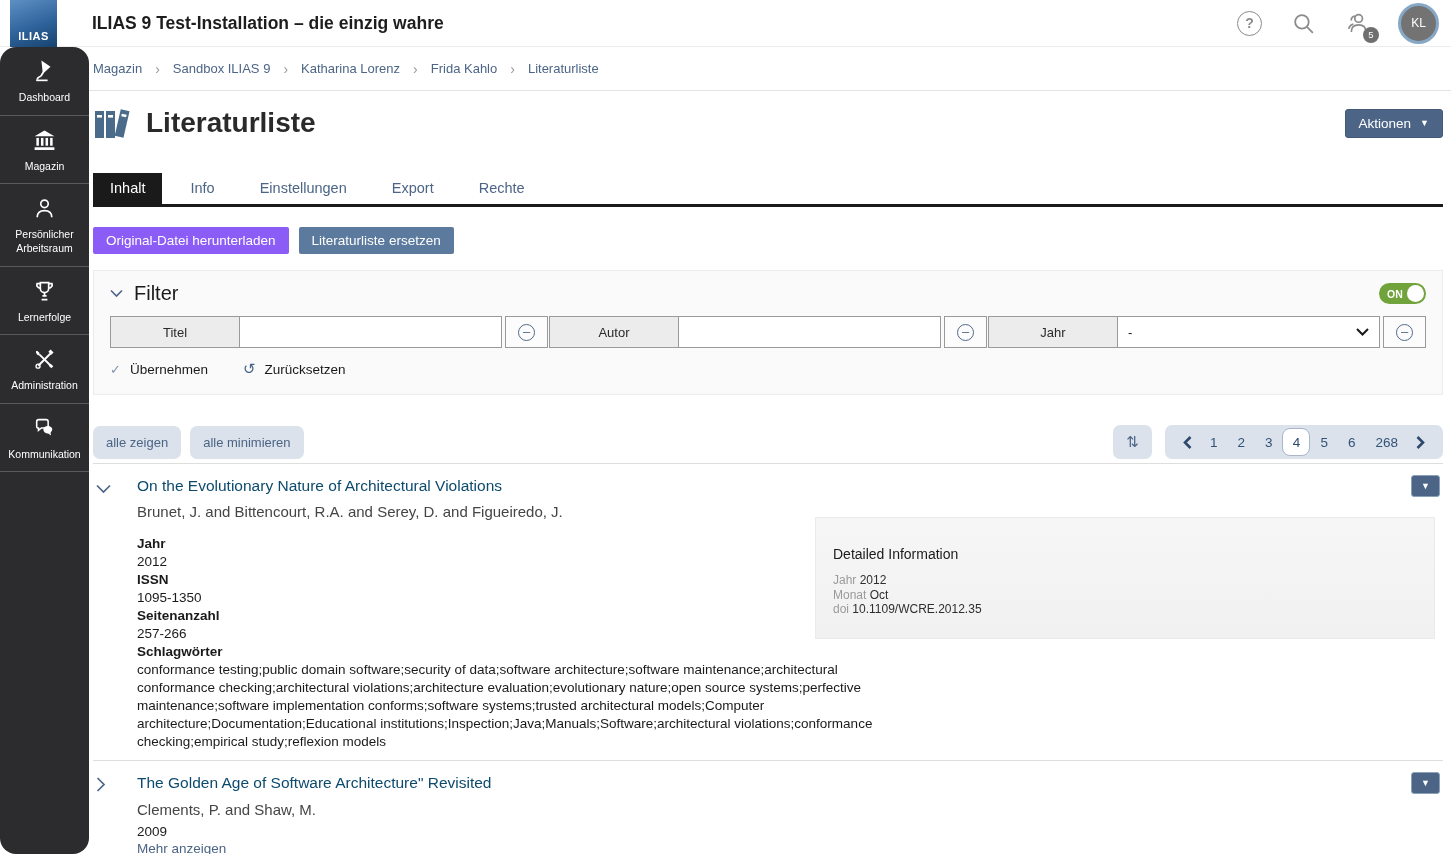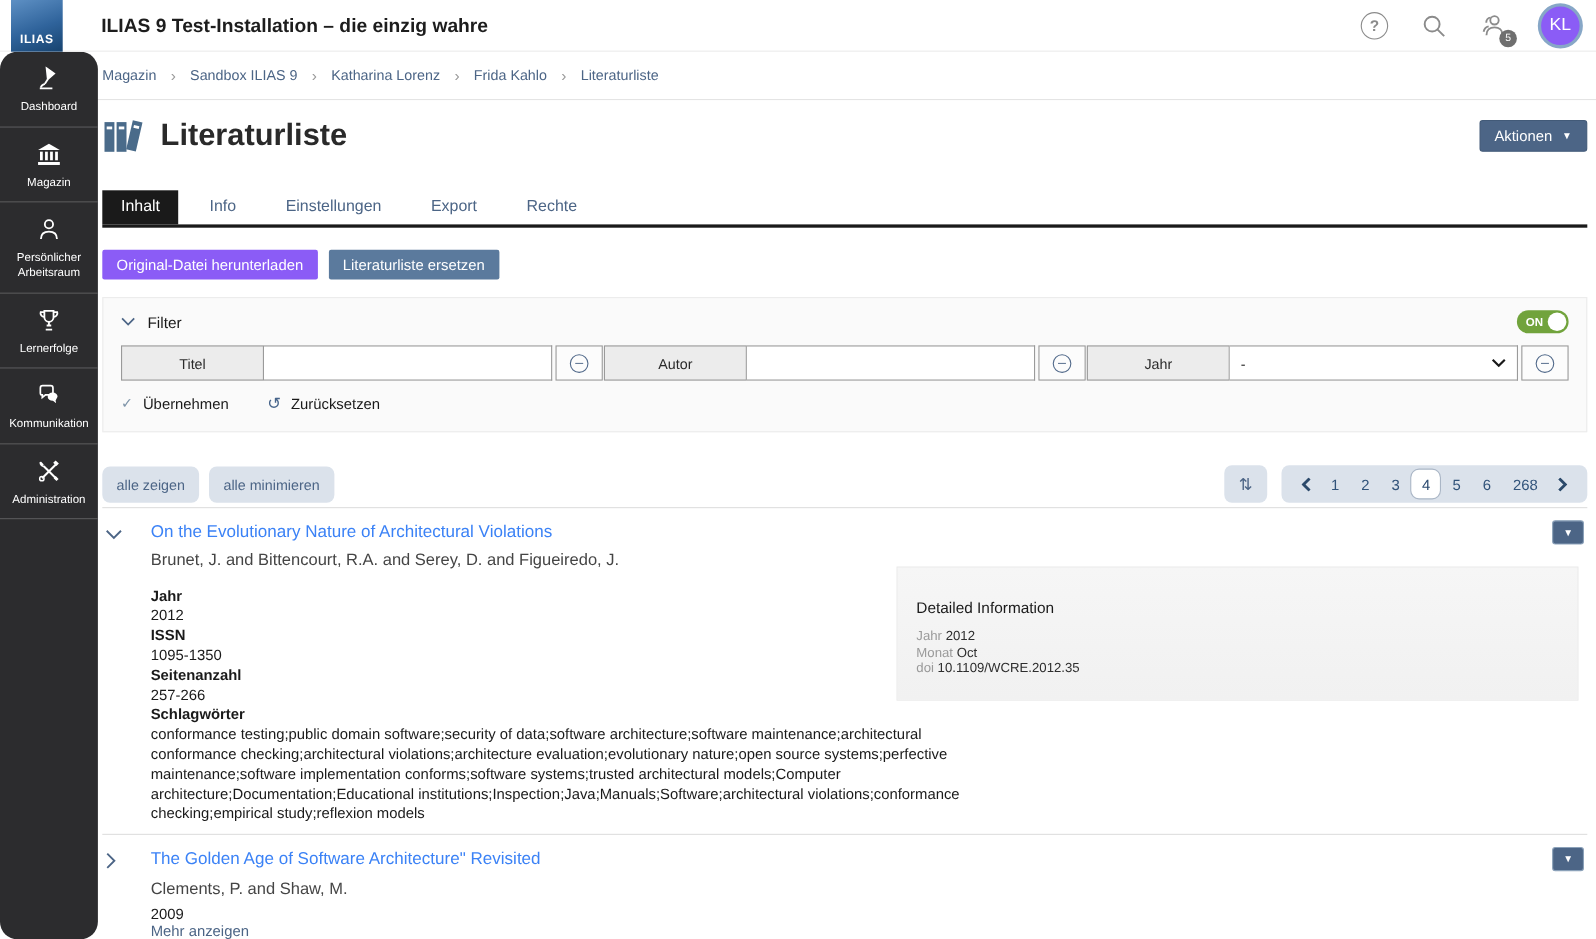--- a/index.html
+++ b/index.html
@@ -14,22 +14,22 @@
   .logo { width:47px; height:47px; margin-left:10px; background:linear-gradient(160deg,#5e90c4 0%,#2f639b 55%,#17436f 100%);
           color:#fff; font-size:11px; font-weight:bold; letter-spacing:.5px;
           display:flex; align-items:flex-end; justify-content:center; padding-bottom:5px; }
   .header-title { margin-left:35px; font-size:17.5px; font-weight:bold; color:#1d1d1d; }
   .header-right { margin-left:auto; display:flex; align-items:center; gap:27px; margin-right:12px; }
   .hicon { width:27px; height:27px; display:flex; align-items:center; justify-content:center; cursor:pointer; position:relative; }
   .help-circle { width:25px; height:25px; border:1.6px solid #8b8b8b; border-radius:50%;
                  color:#8b8b8b; font-size:14px; font-weight:bold; display:flex; align-items:center; justify-content:center; }
   .badge { position:absolute; right:-8px; bottom:-6px; width:16px; height:16px; background:#6f6f6f;
            color:#fff; border-radius:50%; font-size:9.5px; display:flex; align-items:center; justify-content:center; }
-  .avatar { width:41px; height:41px; border-radius:50%; background:#8b5cf6; border:3px solid #87a7c7;
-            color:#fff; font-size:16px; display:flex; align-items:center; justify-content:center; cursor:pointer; }
+  .avatar { width:41px; height:41px; border-radius:50%; background:#737373; border:3px solid #87a7c7;
+            color:#fff; font-size:12px; display:flex; align-items:center; justify-content:center; cursor:pointer; }
   
   .sidebar { position:absolute; top:47px; left:0; bottom:0; width:89px; background:#2c2c2e; z-index:20;border-radius:16px; }
   .side-item { display:flex; flex-direction:column; align-items:center; justify-content:center;
                padding:12px 3px 10px; border-bottom:1px solid #59595b; color:#fff; cursor:pointer; }
   .side-item .lbl { font-size:10.5px; margin-top:7px; text-align:center; line-height:1.3; }
   
   .main { position:absolute; left:75px; top:47px; right:0; bottom:0; background:#fff; overflow:hidden; }
   .breadcrumb { height:44px; border-bottom:1px solid #e4e4e4; display:flex; align-items:center;
                 padding-left:18px; font-size:13px; }
   .crumb { color:#4c6586; cursor:pointer; }
@@ -45,21 +45,21 @@
   .tab { padding:7px 17px 8px; font-size:14.5px; color:#4c6586; cursor:pointer; }
   .tab.active { background:#1a1a1a; color:#fff; }
   
   .cmd-row { margin-top:20px; display:flex; gap:10px; }
   .btn { color:#fff; font-size:13.5px; padding:6px 13px; border:none; border-radius:2px; cursor:pointer; }
   .btn-green { background:#8b5cf6; }
   .btn-slate { background:#5b7a9d; }
   
   .filter-box { margin-top:16px; background:#fafafa; border:1px solid #ececec; padding:11px 16px 16px; }
   .filter-head { display:flex; align-items:center; }
-  .filter-title { margin-left:11px; font-size:14px; color:#1a1a1a; }
+  .filter-title { margin-left:11px; font-size:20px; color:#1a1a1a; }
   .toggle { margin-left:auto; width:47px; height:21px; background:#71a33c; border-radius:11px; position:relative; cursor:pointer; }
   .toggle-label { position:absolute; left:8px; top:4.5px; color:#fff; font-size:10.5px; font-weight:bold; }
   .toggle-knob { position:absolute; right:2px; top:2px; width:17px; height:17px; background:#fff; border-radius:50%; }
   .filter-fields { display:flex; gap:1px; margin-top:11px; }
   .ffield { flex:1; display:flex; height:32px; }
   .flabel { width:130px; background:#ececec; border:1px solid #9a9a9a; display:flex; align-items:center;
             justify-content:center; font-size:13px; color:#2a2a2a; }
   .finput { flex:1; border:1px solid #9a9a9a; border-left:none; padding:0 8px; font-size:13px;
             font-family:inherit; background:#fff; outline:none; }
   .fselect { flex:1; border:1px solid #9a9a9a; border-left:none; background:#fff; display:flex;
@@ -83,21 +83,21 @@
                 padding:0 10px; margin-left:13px; }
   .page-chev { padding:0 8px; cursor:pointer; display:flex; align-items:center; }
   .page-num { color:#31537a; font-size:13.5px; padding:0 10px; cursor:pointer; }
   .page-num.current { background:#fff; border:1px solid #aab6c6; border-radius:8px; width:28px; height:28px;
                       padding:0; display:flex; align-items:center; justify-content:center; color:#2b4a70; }
   .divider { border-top:1px solid #dedede; margin-top:4px; }
   
   .item { position:relative; border-bottom:1px solid #dedede; }
   .item-head { display:flex; align-items:flex-start; padding-top:13px; }
   .item-chev { width:18px; margin-left:3px; margin-top:3px; cursor:pointer; flex:none; }
-  .item-title { margin-left:23px; font-size:15.5px; color:#3b82f6; }
+  .item-title { margin-left:23px; font-size:15.5px; color:#0c4a6e; }
   .item-dd { position:absolute; right:3px; top:11px; width:29px; height:22px; background:#4c6586;
              border:1px solid #8ba1b9; border-radius:3px; display:flex; align-items:center;
              justify-content:center; color:#fff; font-size:9px; cursor:pointer; }
   .item-authors { margin-left:44px; margin-top:5px; font-size:15px; color:#454545; }
   .props { margin-left:44px; margin-top:15px; width:756px; font-size:13.5px; line-height:18px; color:#1a1a1a; }
   .prop-label { font-weight:bold; }
   .prop-wrap { hyphens:auto; -webkit-hyphens:auto; overflow-wrap:break-word; }
   .detail-panel { position:absolute; right:8px; top:53px; width:620px; height:122px;
                   background:linear-gradient(180deg,#f6f6f6,#f1f1f1); border:1px solid #eaeaea;
                   padding:28px 17px 0; }
@@ -169,36 +169,36 @@
   <div class="side-item">
     <svg width="25" height="25" viewBox="0 0 24 24" fill="none" stroke="#fff" stroke-width="1.6">
       <path d="M8 3.5 h8 v5.5 a4 4 0 0 1 -8 0 Z"></path>
       <path d="M8 4.5 H4.8 a3.2 3.2 0 0 0 3.4 4.2"></path>
       <path d="M16 4.5 h3.2 a3.2 3.2 0 0 1 -3.4 4.2"></path>
       <path d="M12 13 v3.2 M9.2 19.8 h5.6 M10 16.2 h4"></path>
     </svg>
     <span class="lbl">Lernerfolge</span>
   </div>
   <div class="side-item">
-    <svg width="25" height="25" viewBox="0 0 24 24" fill="none" stroke="#fff" stroke-width="1.5">
-      <path d="M4.5 5.5 q0-2 2-2 h7 q2 0 2 2 v4 q0 2 -2 2 h-4.5 l-2.8 2.3 v-2.3 h-.7 q-1 0 -1 -1.5 Z"></path>
-      <path d="M19.5 13.2 a4.3 3.6 0 1 0 -4 3.5 l2.8 2 l-.5-2.3" fill="#fff" stroke="none"></path>
-    </svg>
-    <span class="lbl">Kommunikation</span>
-  </div>
-  <div class="side-item">
     <svg width="25" height="25" viewBox="0 0 24 24" fill="none" stroke="#fff" stroke-width="1.8">
       <path d="M7.5 7.5 L18.5 18.5"></path>
       <path d="M18 6 L6 18"></path>
       <path d="M4.5 4 a3 3 0 0 0 3.5 3.5 M4.5 4 l2.5 2.5" stroke-width="1.4"></path>
       <path d="M19.5 19.5 l-2.5-2.5" stroke-width="2.6"></path>
       <rect x="16.2" y="3.4" width="4" height="3" transform="rotate(45 18.2 4.9)" fill="#fff" stroke="none"></rect>
       <circle cx="5.8" cy="18.4" r="1.9" stroke-width="1.3"></circle>
     </svg>
     <span class="lbl">Administration</span>
+  </div>
+  <div class="side-item">
+    <svg width="25" height="25" viewBox="0 0 24 24" fill="none" stroke="#fff" stroke-width="1.5">
+      <path d="M4.5 5.5 q0-2 2-2 h7 q2 0 2 2 v4 q0 2 -2 2 h-4.5 l-2.8 2.3 v-2.3 h-.7 q-1 0 -1 -1.5 Z"></path>
+      <path d="M19.5 13.2 a4.3 3.6 0 1 0 -4 3.5 l2.8 2 l-.5-2.3" fill="#fff" stroke="none"></path>
+    </svg>
+    <span class="lbl">Kommunikation</span>
   </div>
 </div>
 
 <div class="main">
 
   <div class="breadcrumb">
     <span class="crumb">Magazin</span>
     <span class="crumb-sep">›</span>
     <span class="crumb">Sandbox ILIAS 9</span>
     <span class="crumb-sep">›</span>

